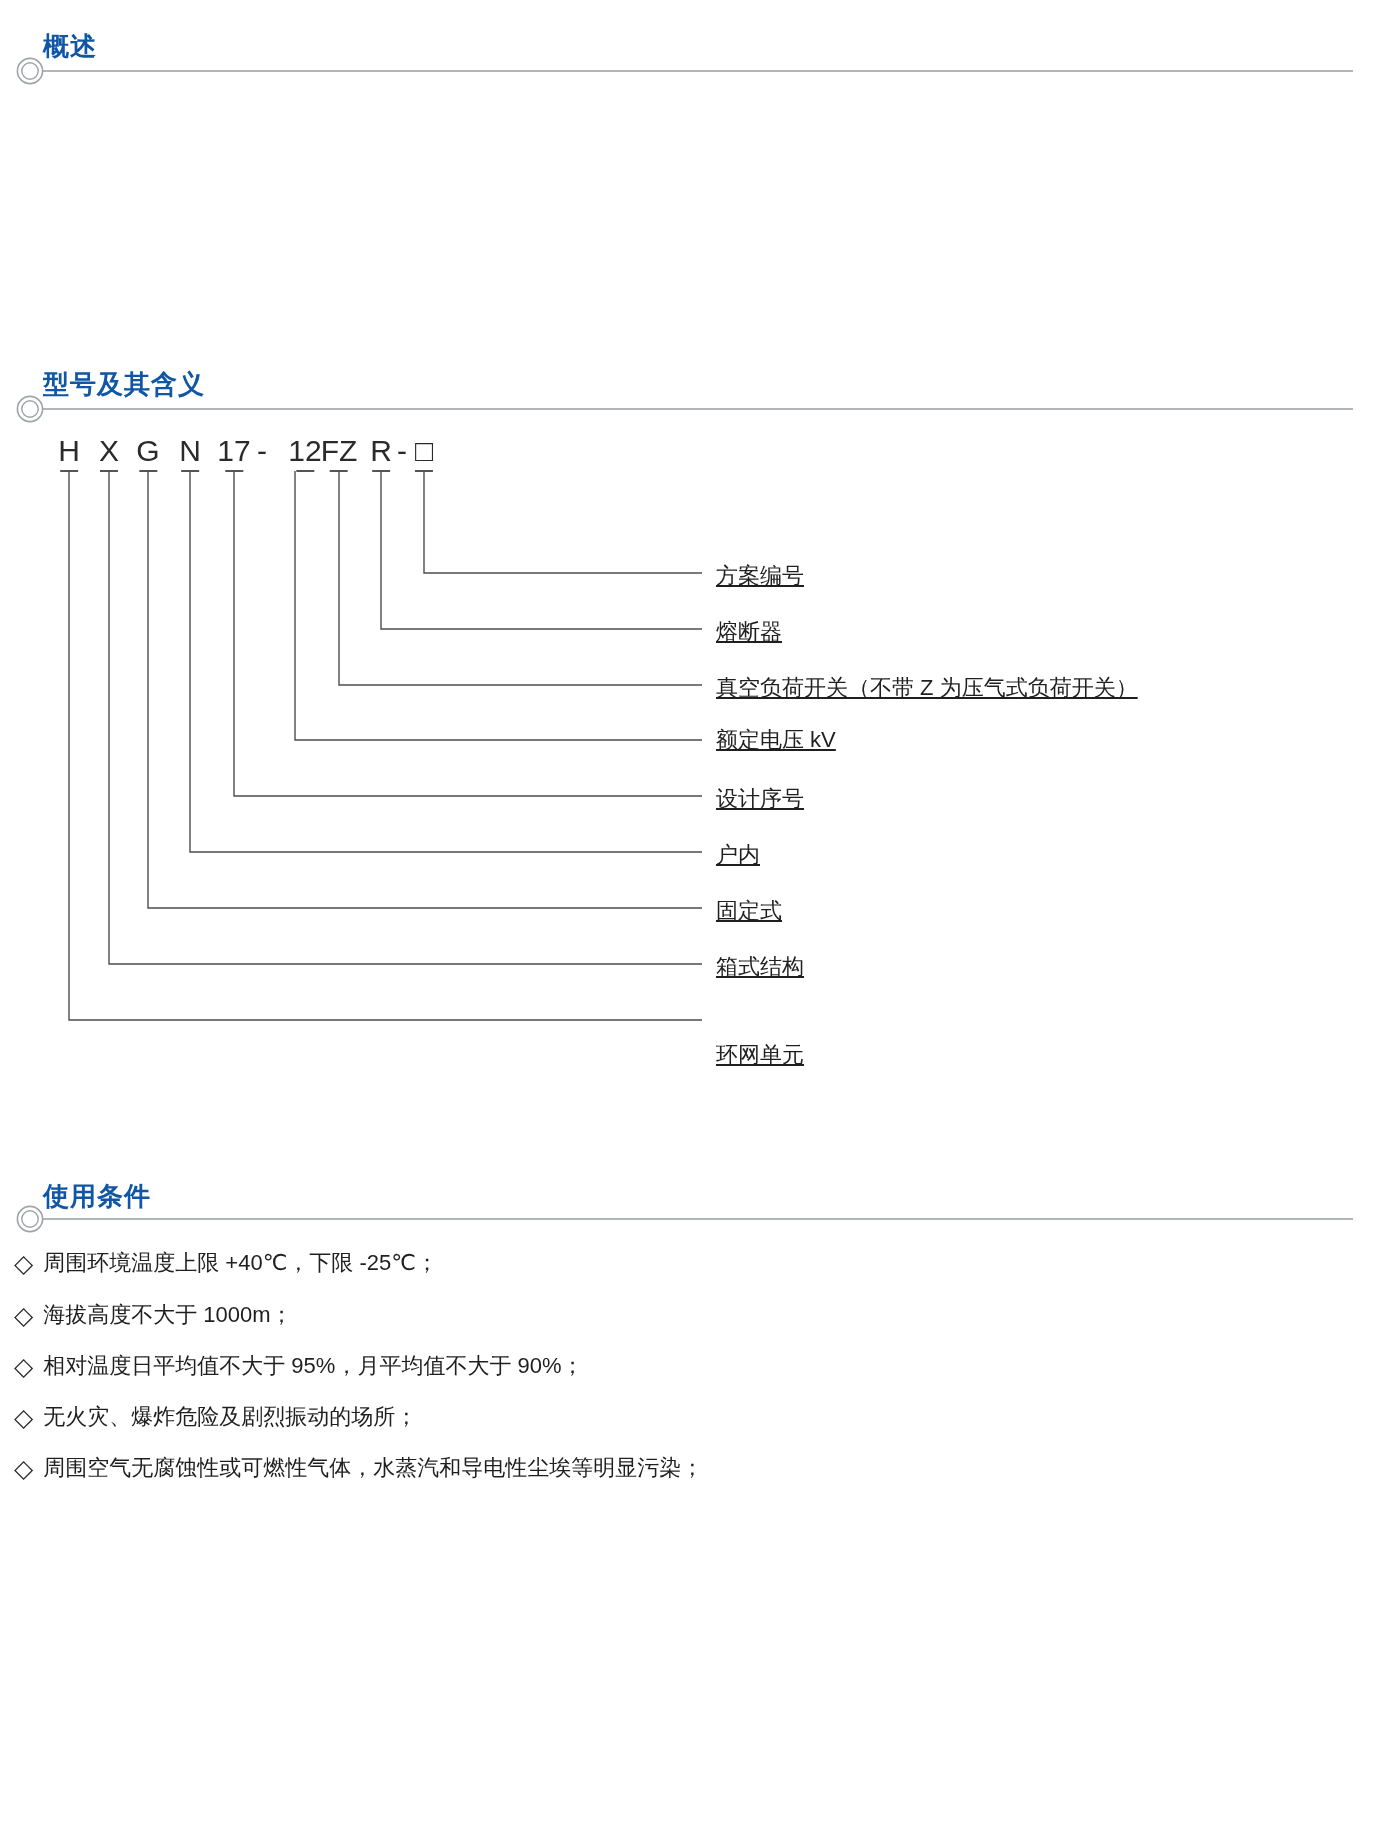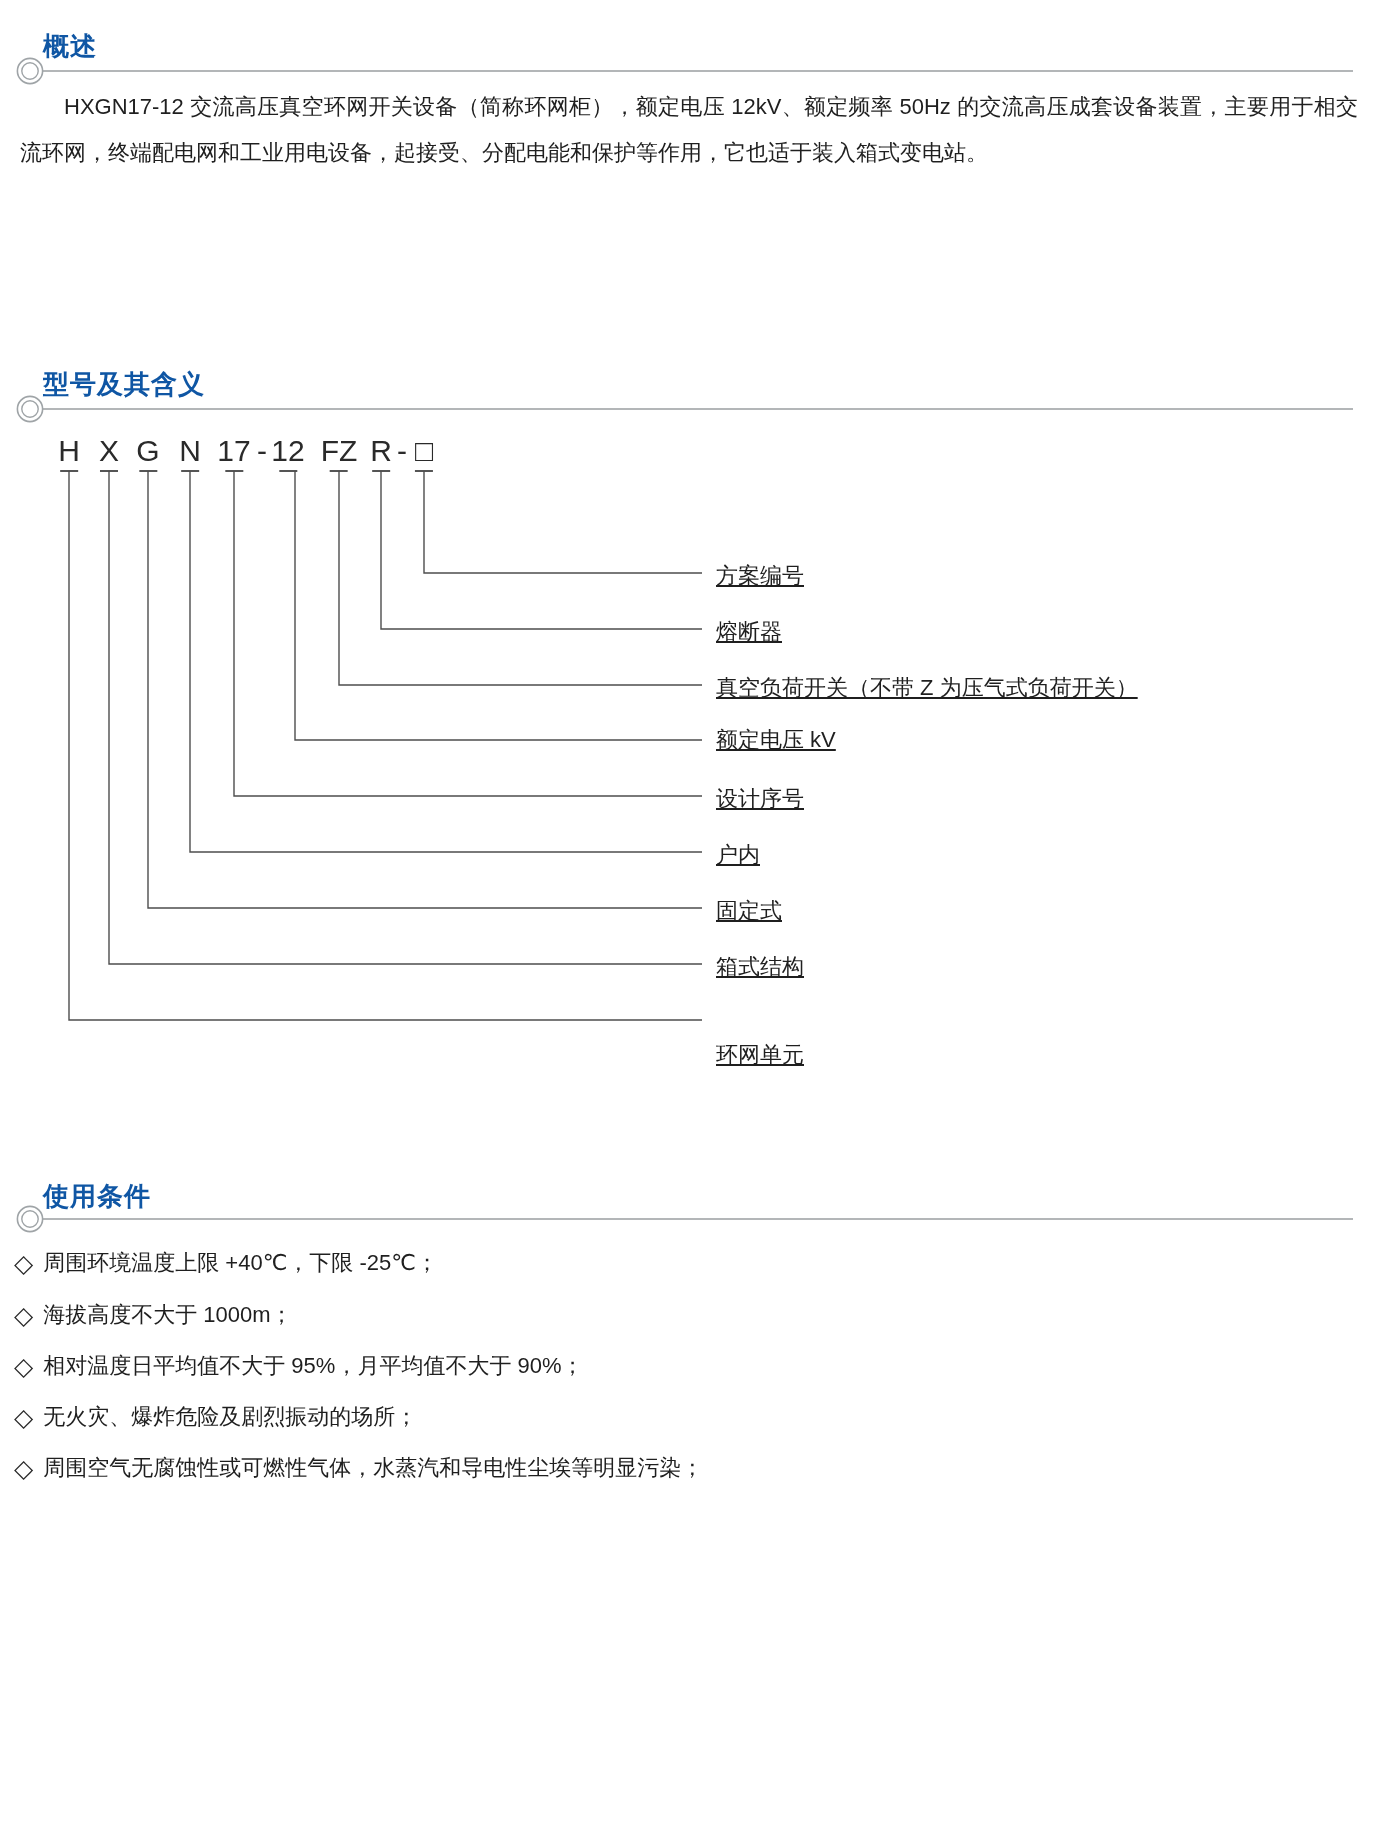--- a/index.html
+++ b/index.html
@@ -102,39 +102,38 @@
 
   <div>
     <h2 class="sec-title" style="top:31px">概述</h2>
     <div class="sec-rule" style="top:70px"></div>
     <svg class="marker" style="top:56px" width="30" height="30" viewBox="0 0 30 30">
       <circle cx="15" cy="15" r="12.6" fill="#ffffff" stroke="#9fa4a7" stroke-width="1.6"></circle>
       <circle cx="15" cy="15" r="8.2" fill="#ffffff" stroke="#9fa4a7" stroke-width="1.4"></circle>
     </svg>
 
     <div class="body-text" style="top:84px">
-      <p>HXGN17-12 交流高压真空环网开关设备（简称环网柜），额定电压 12kV、额定频率 50Hz 的交流高压成套设备装置，主要用于相交流环网，终端配电网和工业用电设备，起接受、分配电能和保护等作用，它也适于装入箱式变电站。</p>
     </div>
   </div>
 
   <div>
     <h2 class="sec-title" style="top:369px">型号及其含义</h2>
     <div class="sec-rule" style="top:408px"></div>
     <svg class="marker" style="top:394px" width="30" height="30" viewBox="0 0 30 30">
       <circle cx="15" cy="15" r="12.6" fill="#ffffff" stroke="#9fa4a7" stroke-width="1.6"></circle>
       <circle cx="15" cy="15" r="8.2" fill="#ffffff" stroke="#9fa4a7" stroke-width="1.4"></circle>
     </svg>
 
     <span class="seg tk" style="left:69px">H</span>
     <span class="seg tk" style="left:109px">X</span>
     <span class="seg tk" style="left:148px">G</span>
     <span class="seg tk" style="left:190px">N</span>
     <span class="seg tk" style="left:234px">17</span>
     <span class="seg" style="left:262px">-</span>
-    <span class="seg tk" style="left:288px">12</span>
+    <span class="seg tk" style="left:305px">12</span>
     <span class="seg tk" style="left:339px">FZ</span>
     <span class="seg tk" style="left:381px">R</span>
     <span class="seg" style="left:402px">-</span>
     <span class="seg tk" style="left:424px">□</span>
 
     <svg class="connectors" width="1373" height="1100" viewBox="0 0 1373 1100">
       <g fill="none" stroke="#4d4d4d" stroke-width="1.4">
         <polyline points="424,471 424,573 702,573"></polyline>
         <polyline points="381,471 381,629 702,629"></polyline>
         <polyline points="339,471 339,685 702,685"></polyline>

